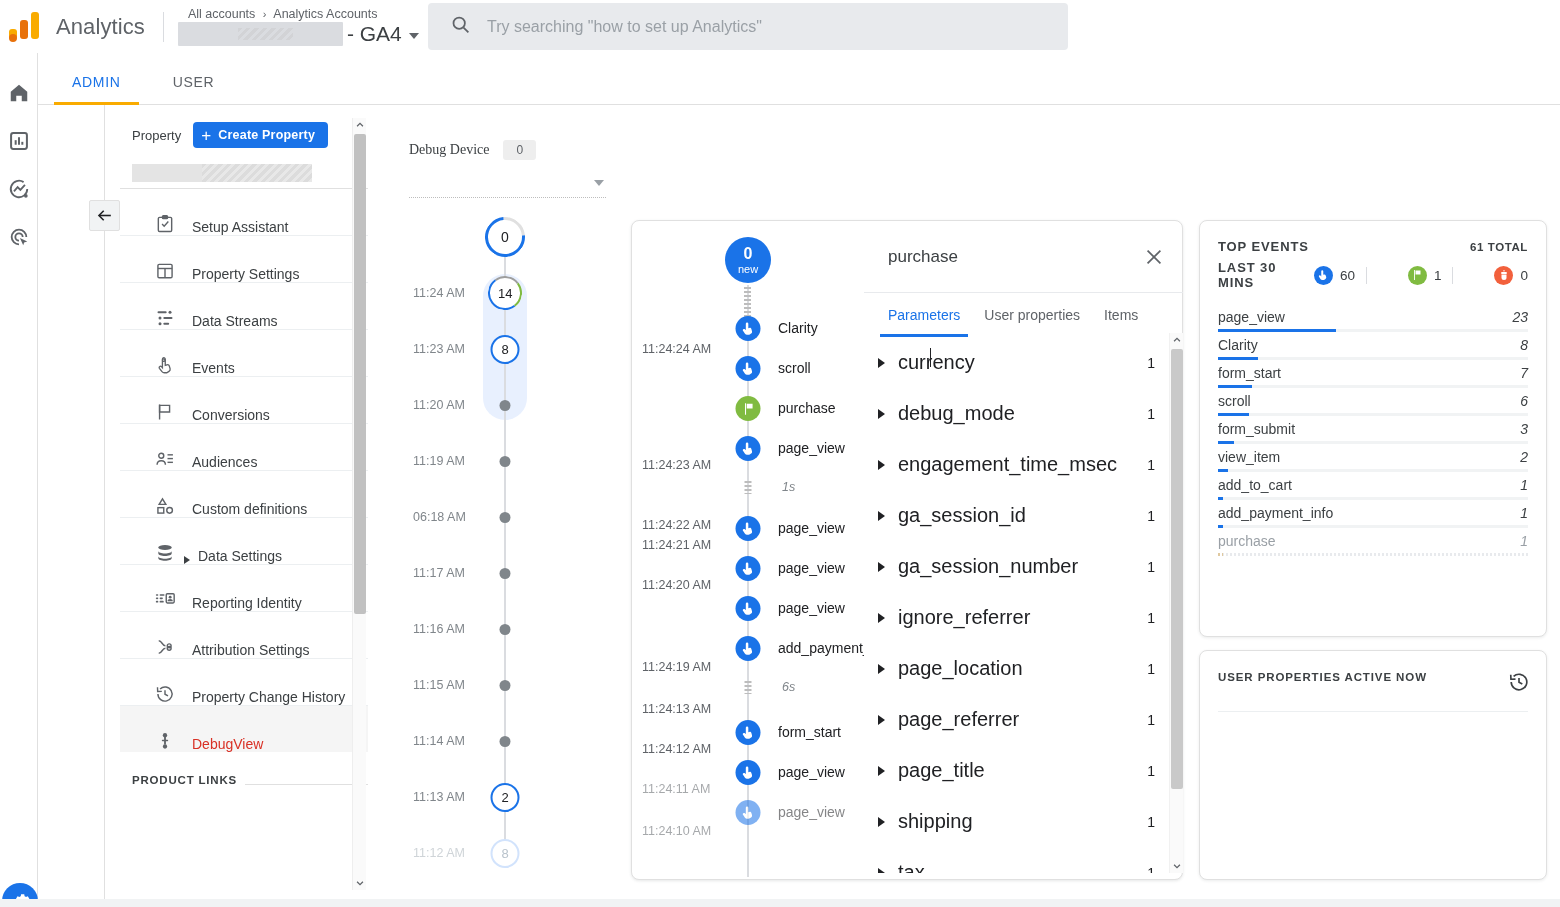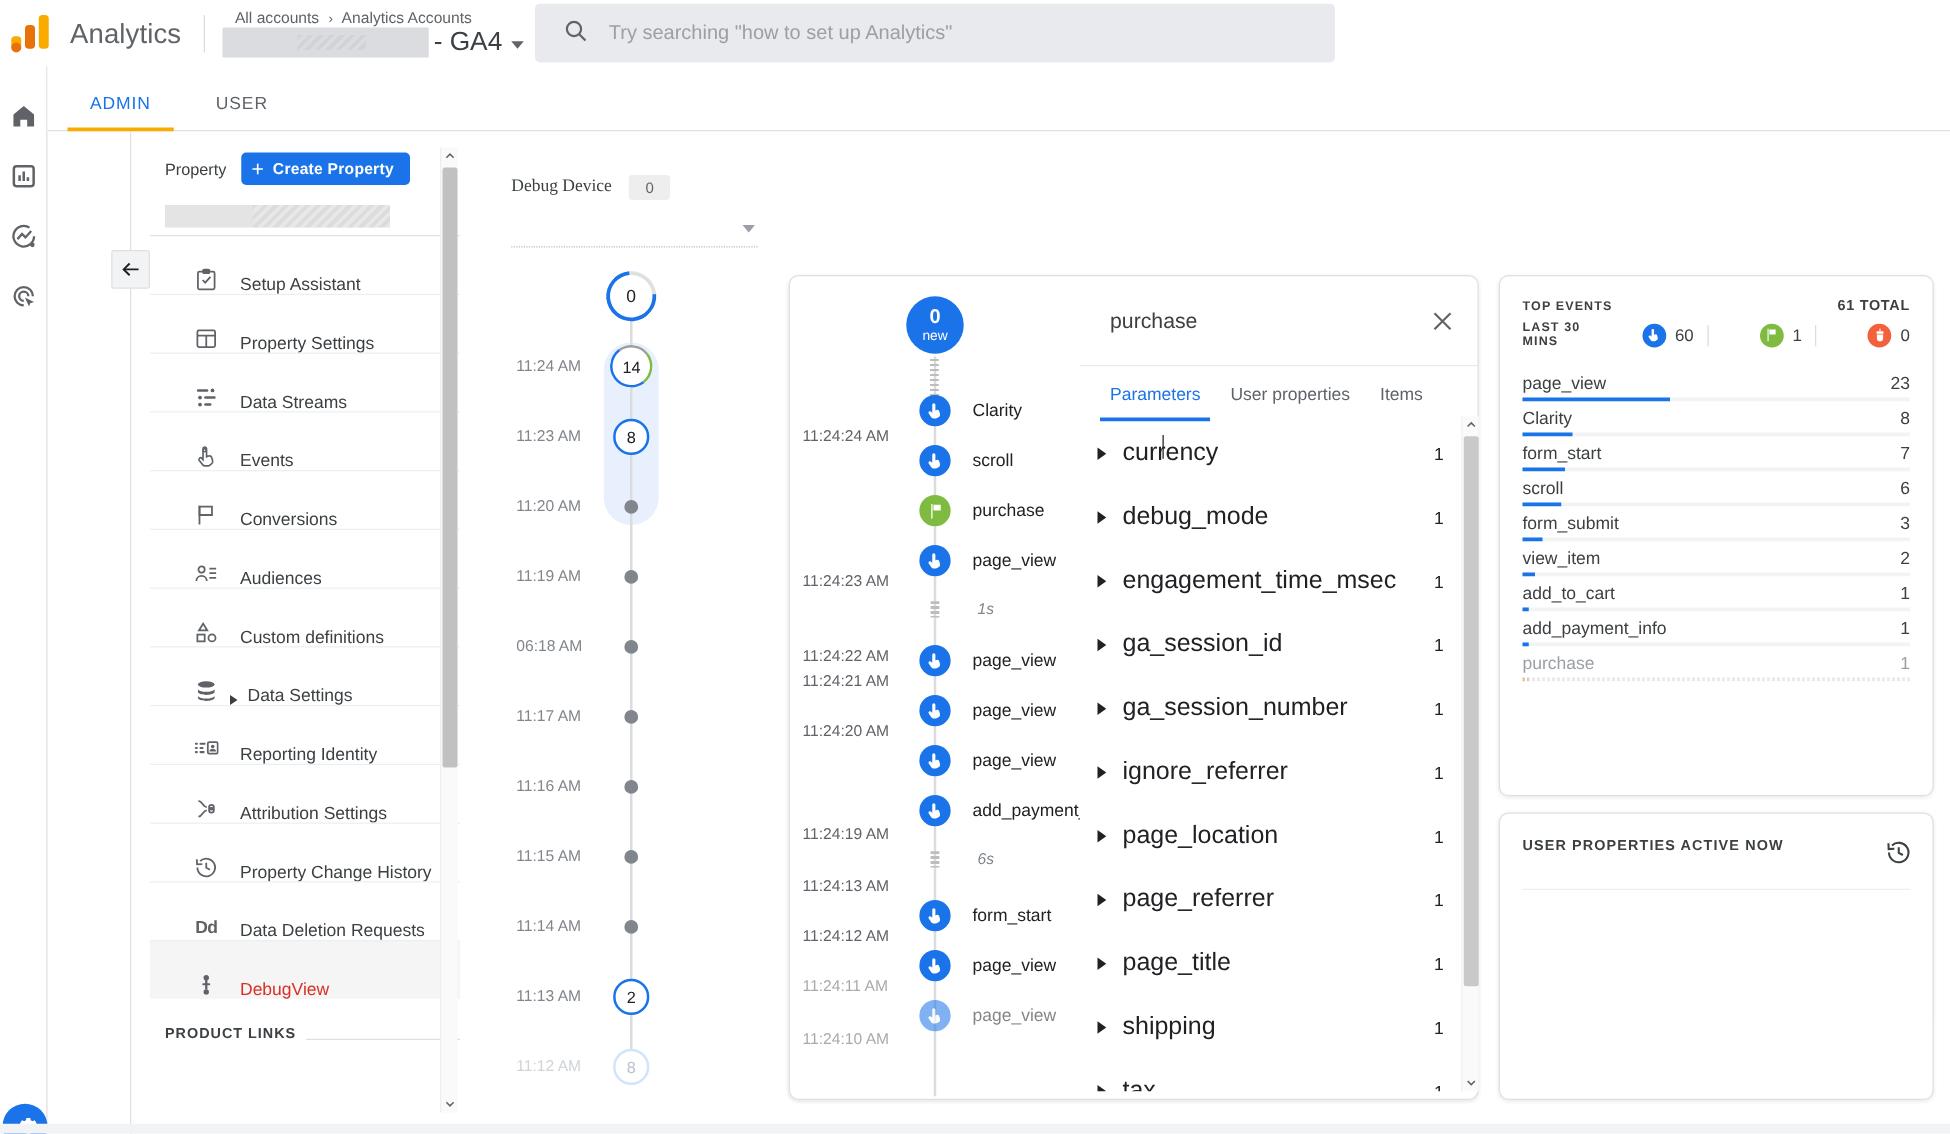--- a/index.html
+++ b/index.html
@@ -317,21 +317,21 @@
   
   .rcard {
     position: absolute; background: #fff; border: 1px solid #e0e0e0;
     border-radius: 8px; box-shadow: 0 1px 3px rgba(60,64,67,.10);
   }
   #top-events-card { left: 1199px; top: 220px; width: 348px; height: 417px; }
   .te-head {
     display: flex; justify-content: space-between; align-items: center;
     padding: 18px 18px 0 18px;
   }
-  .te-lbl { font-size: 10px; font-weight: 700; letter-spacing: .9px; color: #3c4043; }
+  .te-lbl { font-size: 13px; font-weight: 700; letter-spacing: .9px; color: #3c4043; }
   .te-total { font-size: 11.5px; font-weight: 700; letter-spacing: .6px; color: #3c4043; }
   .te-sub {
     display: flex; justify-content: space-between; align-items: center;
     padding: 6px 18px 0 18px;
   }
   .te-counts { display: flex; align-items: center; }
   .te-count { display: flex; align-items: center; padding-left: 30px; }
   .te-count .cico {
     width: 19px; height: 19px; border-radius: 50%;
     display: flex; align-items: center; justify-content: center; margin-right: 7px;
@@ -341,21 +341,21 @@
   .te-count .cico.err   { background: #f2603c; }
   .te-count .cnum { font-size: 13.5px; color: #3c4043; }
   .cdiv { width: 1px; height: 17px; background: #dadce0; margin: 0 11px; }
   .te-list { padding: 14px 18px 0 18px; }
   .te-item { margin-bottom: 0; }
   .te-item .line {
     display: flex; justify-content: space-between; align-items: baseline;
     padding: 5px 0 4px 0;
   }
   .te-item .ename { font-size: 14px; color: #3c4043; }
-  .te-item .eval  { font-size: 14px; color: #3c4043; }
+  .te-item .eval  { font-size: 14px; color: #3c4043; font-style: italic; }
   .te-item .track { height: 3px; background: #f1f3f4; position: relative; }
   .te-item .fill  { position: absolute; left: 0; top: 0; height: 3px; background: #1a73e8; }
   .te-item.last .ename, .te-item.last .eval { color: #9aa0a6; }
   .te-item.last .track { background: repeating-linear-gradient(90deg,#e8eaed 0 2px,transparent 2px 4px); }
   .te-item.last .fill { background: repeating-linear-gradient(90deg,#e0c9a0 0 2px,transparent 2px 4px); }
 
   #user-props-card { left: 1199px; top: 650px; width: 348px; height: 230px; }
   .up-head {
     display: flex; justify-content: space-between; align-items: flex-start;
     padding: 20px 16px 0 18px;
@@ -576,26 +576,20 @@
         </div>
         <div class="nav-item">
           <div class="ico">
             <svg width="20" height="20" viewBox="0 0 24 24" fill="none" stroke="currentColor" stroke-width="1.7">
               <path d="M3.5 12a8.5 8.5 0 1 0 2.6-6.1"></path>
               <polyline points="3,4 3.2,9 8.2,8.8"></polyline>
               <polyline points="12,7.5 12,12.3 15.6,14.2"></polyline>
             </svg>
           </div>
           <div class="txt">Property Change History</div>
-        </div>
-        <div class="nav-item">
-          <div class="ico">
-            <span class="dd-ico">Dd</span>
-          </div>
-          <div class="txt">Data Deletion Requests</div>
         </div>
         <div class="nav-item active">
           <div class="ico">
             <svg width="20" height="20" viewBox="0 0 24 24" fill="currentColor">
               <circle cx="12" cy="5" r="2.6"></circle>
               <rect x="10.9" y="7.2" width="2.2" height="9"></rect>
               <circle cx="12" cy="18.6" r="2.6"></circle>
               <rect x="8.2" y="10.4" width="7.6" height="1.8" rx=".9"></rect>
             </svg>
           </div>

